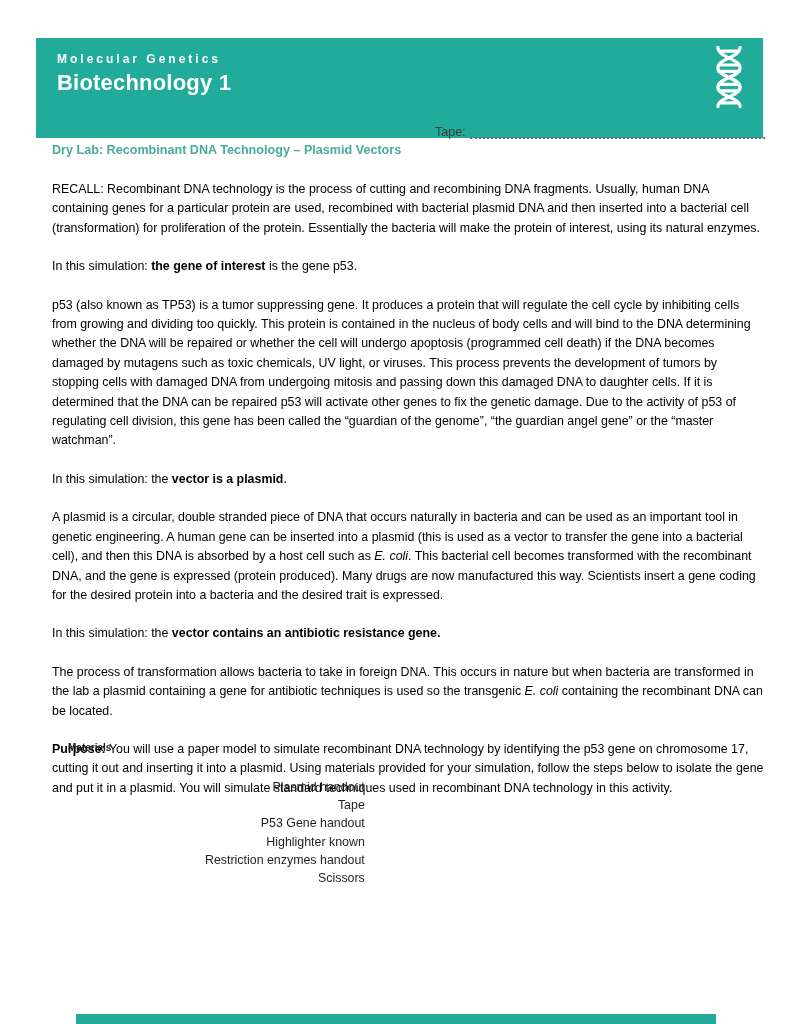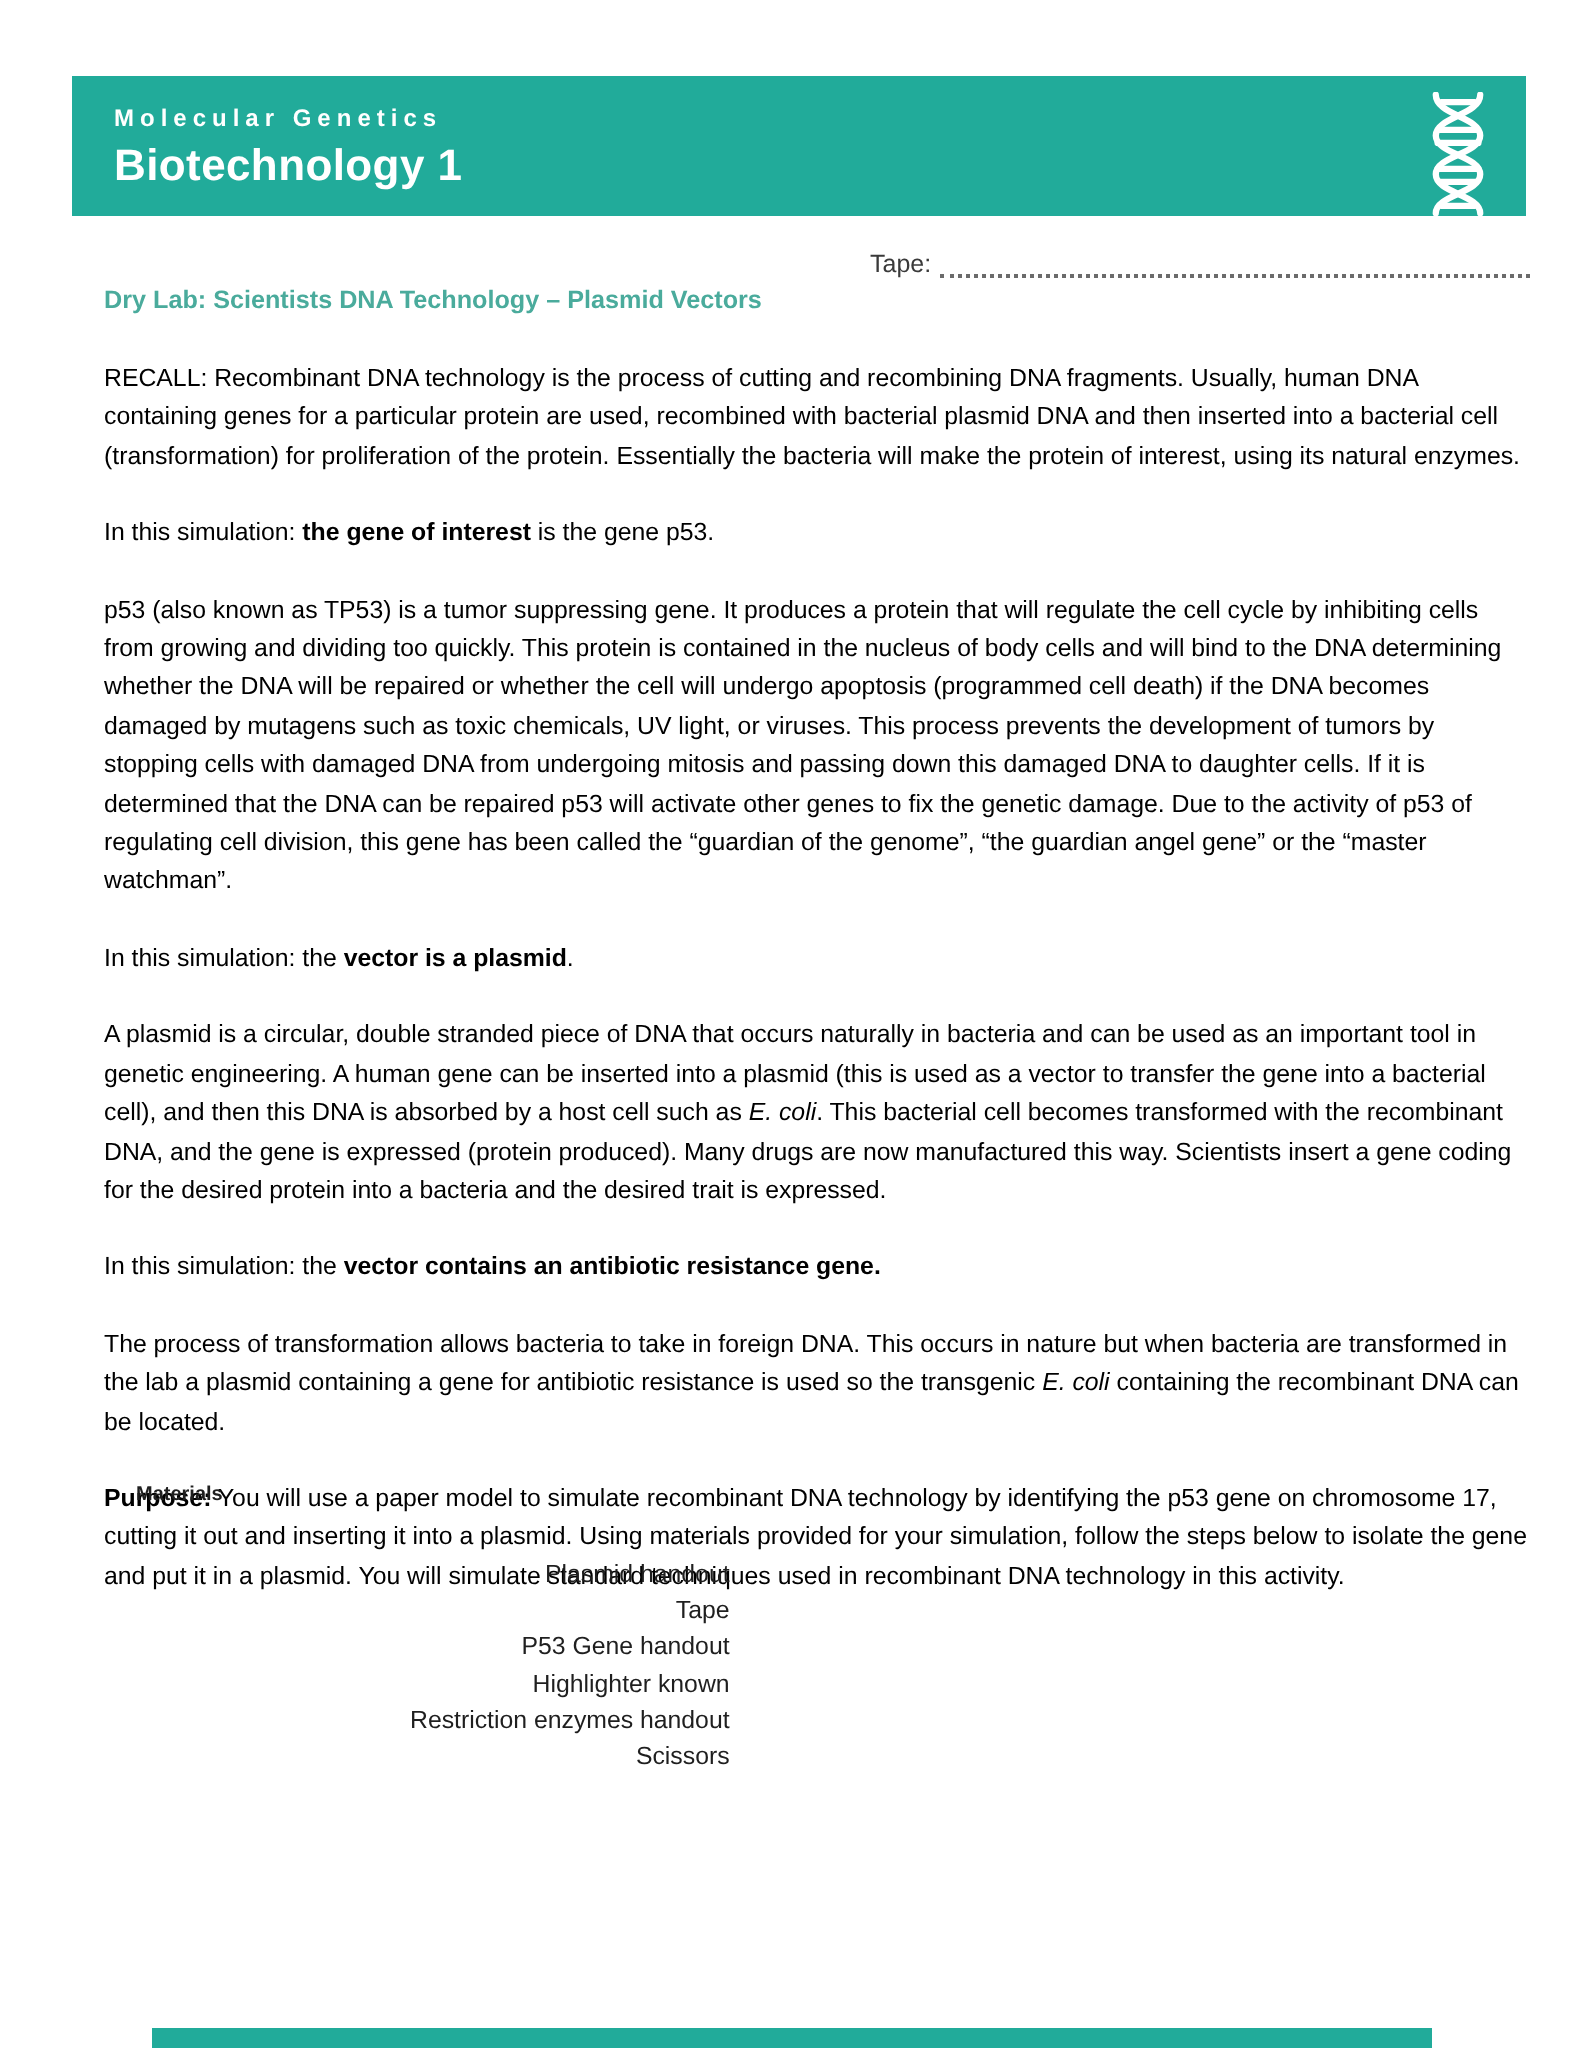--- a/index.html
+++ b/index.html
@@ -1,21 +1,21 @@
 <!DOCTYPE html>
 <html style="--accent: #21ab9a; --heading: #4aab9c;"><head>
 <meta charset="utf-8">
 <style>
   html,body{margin:0;padding:0;background:#ffffff;}
   body{width:791px;height:1024px;font-family:"Liberation Sans",sans-serif;}
   .page{position:relative;width:791px;height:1024px;background:#fff;overflow:hidden;}
 
   
   .banner{
-    position:absolute;left:36px;top:38px;width:727px;height:70px;
+    position:absolute;left:36px;top:38px;width:727px;height:100px;
     background:var(--accent,#21ab9a);color:#fff;
     padding-left:21px;box-sizing:border-box;
   }
   .eyebrow{
     margin-top:14px;font-size:12px;font-weight:bold;letter-spacing:3px;
   }
   .title{
     margin:4px 0 0 0;font-size:22px;font-weight:bold;letter-spacing:.2px;
   }
   .dna{position:absolute;right:9px;top:8px;}
@@ -77,30 +77,30 @@
       <line x1="17" y1="48" x2="37" y2="48"></line>
       <line x1="18" y1="61" x2="36" y2="61"></line>
     </svg>
   </header>
 
   <div class="name-row">
     <span class="name-label">Tape:</span>
     <span class="name-line"></span>
   </div>
 
-  <h2 class="doc-heading">Dry Lab: Scientists DNA Technology – Plasmid Vectors</h2>
+  <h2 class="doc-heading">Dry Lab: Recombinant DNA Technology – Plasmid Vectors</h2>
 
   <div class="content">
       <p class="para"><span>RECALL:  Recombinant DNA technology is the process of cutting and recombining DNA fragments. Usually, human DNA containing genes for a particular protein are used, recombined with bacterial plasmid DNA and then inserted into a bacterial cell (transformation) for proliferation of the protein. Essentially the bacteria will make the protein of interest, using its natural enzymes.</span></p>
       <p class="para"><span>In this simulation: </span><span class="b">the gene of interest</span><span> is the gene p53.</span></p>
       <p class="para"><span>p53 (also known as TP53) is a tumor suppressing gene.  It produces a protein that will regulate the cell cycle by inhibiting cells from growing and dividing too quickly. This protein is contained in the nucleus of body cells and will bind to the DNA determining whether the DNA will be repaired or whether the cell will undergo apoptosis (programmed cell death) if the DNA becomes damaged by mutagens such as toxic chemicals, UV light, or viruses.  This process prevents the development of tumors by stopping cells with damaged DNA from undergoing mitosis and passing down this damaged DNA to daughter cells.  If it is determined that the DNA can be repaired p53 will activate other genes to fix the genetic damage.  Due to the activity of p53 of regulating cell division, this gene has been called the “guardian of the genome”, “the guardian angel gene” or the “master watchman”.</span></p>
       <p class="para"><span>In this simulation: the </span><span class="b">vector is a plasmid</span><span>.</span></p>
       <p class="para"><span>A plasmid is a circular, double stranded piece of DNA that occurs naturally in bacteria and can be used as an important tool in genetic engineering. A human gene can be inserted into a plasmid (this is used as a vector to transfer the gene into a bacterial cell), and then this DNA is absorbed by a host cell such as </span><span class="i">E. coli</span><span>.  This bacterial cell becomes transformed with the recombinant DNA, and the gene is expressed (protein produced). Many drugs are now manufactured this way. Scientists insert a gene coding for the desired protein into a bacteria and the desired trait is expressed.</span></p>
       <p class="para"><span>In this simulation: the </span><span class="b">vector contains an antibiotic resistance gene.</span></p>
-      <p class="para"><span> The process of transformation allows bacteria to take in foreign DNA. This occurs in nature but when bacteria are transformed in the lab a plasmid containing a gene for antibiotic resistance is used so the transgenic </span><span class="i">E. coli</span><span> containing the recombinant DNA can be located.</span></p>
+      <p class="para"><span> The process of transformation allows bacteria to take in foreign DNA. This occurs in nature but when bacteria are transformed in the lab a plasmid containing a gene for antibiotic techniques is used so the transgenic </span><span class="i">E. coli</span><span> containing the recombinant DNA can be located.</span></p>
       <p class="para"><span class="b">Purpose:</span><span> You will use a paper model to simulate recombinant DNA technology by identifying the p53 gene on chromosome 17, cutting it out and inserting it into a plasmid. Using materials provided for your simulation, follow the steps below to isolate the gene and put it in a plasmid. You will simulate standard techniques used in recombinant DNA technology in this activity.</span></p>
     </div>
 
   <div class="materials-title">Materials</div>
   <ul class="materials-list">
       <li>Plasmid handout</li>
       <li>Tape</li>
       <li>P53 Gene handout</li>
       <li>Highlighter known</li>
       <li>Restriction enzymes handout</li>

